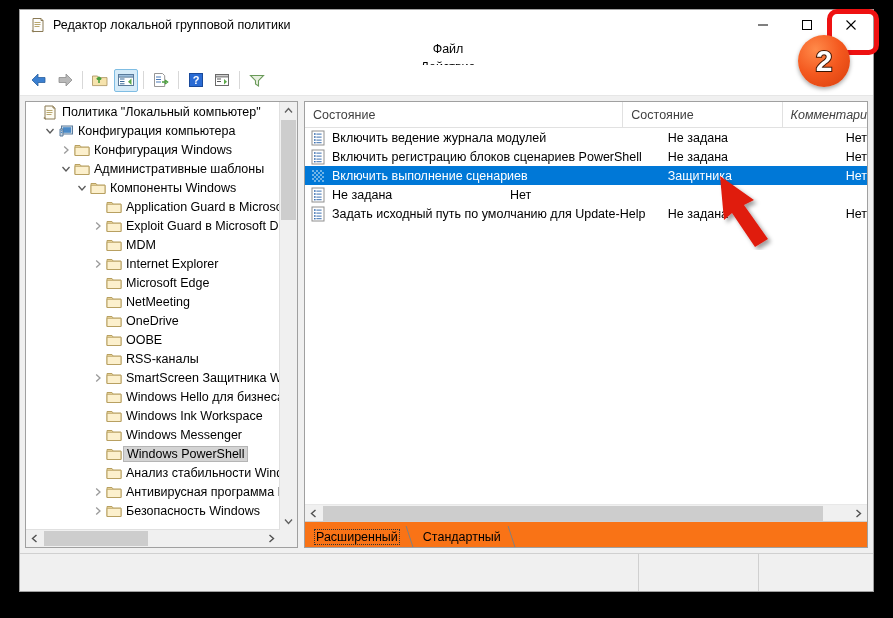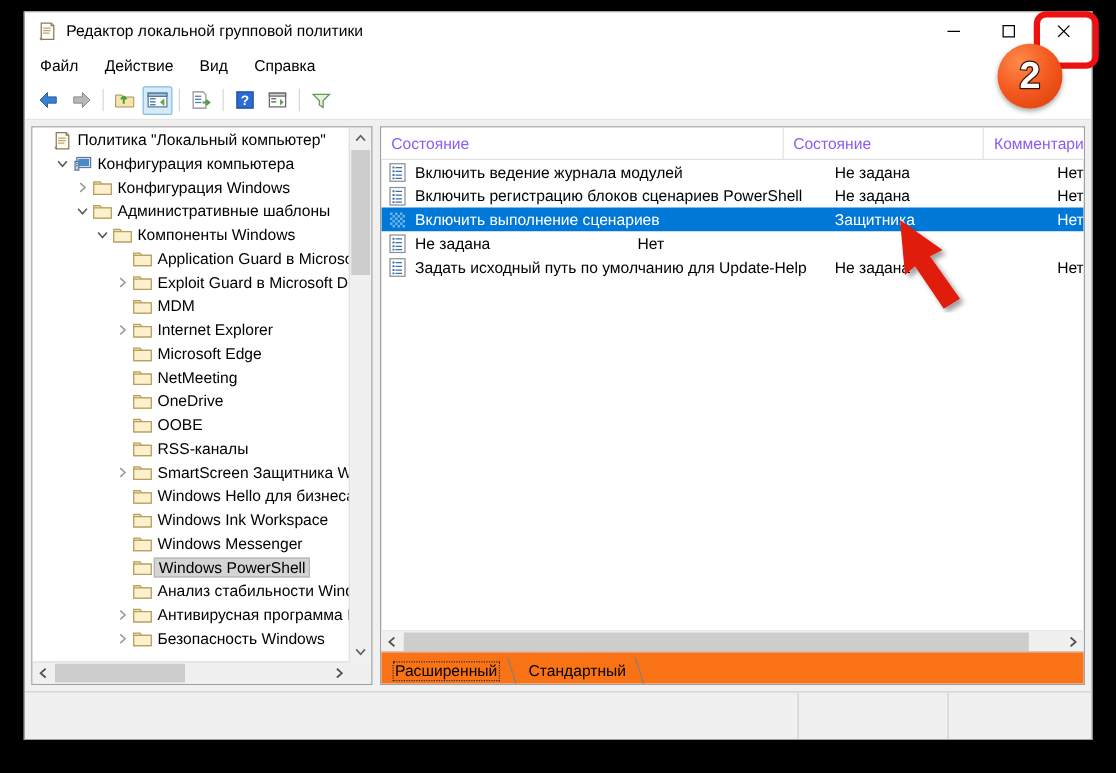--- a/index.html
+++ b/index.html
@@ -22,21 +22,21 @@
   .title-icon{width:16px;height:16px;margin-left:10px;margin-right:7px;position:relative;}
   .title-text{font-size:12.5px;color:#000;white-space:nowrap;}
   .wincontrols{position:absolute;right:0;top:0;display:flex;height:30px;}
   .wc{width:44px;height:30px;display:flex;align-items:center;justify-content:center;
       font-size:13px;color:#000;cursor:default;}
   .wc svg{display:block;}
 
   
   .menubar{
     position:absolute;left:0;top:30px;width:100%;height:25px;
-    background:#fff;display:flex;align-items:center;
+    background:#fff;display:flex;align-items:center;flex-direction:column;
   }
   .menu-item{font-size:12.5px;color:#000;padding:2px 9px;margin-left:3px;white-space:nowrap;}
 
   
   .toolbar{
     position:absolute;left:0;top:55px;width:100%;height:30px;
     background:#fff;display:flex;align-items:center;
     border-bottom:1px solid #e6e6e6;
   }
   .tb-btn{width:24px;height:23px;margin:0 1px;display:flex;align-items:center;justify-content:center;
@@ -70,25 +70,25 @@
             font-size:9px;color:#606060;}
   .sb-thumb{position:absolute;background:#cdcdcd;}
 
   
   .list-pane{
     position:absolute;left:284px;top:5px;right:5px;bottom:5px;
     background:#fff;border:1px solid #a0a0a0;box-sizing:border-box;overflow:hidden;
   }
   .lp-head{position:absolute;left:0;top:0;right:0;height:25px;background:#fff;
            border-bottom:1px solid #e1e1e1;display:flex;}
-  .col{font-size:12.5px;color:#8b5cf6;display:flex;align-items:center;padding-left:8px;
+  .col{font-size:12.5px;color:#404040;display:flex;align-items:center;padding-left:8px;
        box-sizing:border-box;border-right:1px solid #e1e1e1;}
   .col.c1{width:357px;}
   .col.c2{width:178px;}
-  .col.c3{flex:1;border-right:none;}
+  .col.c3{flex:1;border-right:none;font-style:italic;}
   .lp-body{position:absolute;left:0;top:26px;right:0;bottom:42px;overflow:hidden;}
   .lrow{height:19px;display:flex;align-items:center;font-size:12.5px;color:#000;white-space:nowrap;}
   .lrow.sel{background:#0078d7;color:#fff;}
   .licon{width:16px;height:16px;flex:0 0 16px;margin-left:5px;margin-right:6px;position:relative;}
   .lname{width:336px;overflow:hidden;}
   .lstate{width:178px;}
   .lcomment{flex:1;}
   .lp-hscroll{position:absolute;left:0;right:0;bottom:25px;height:17px;background:#f0f0f0;border-top:1px solid #e8e8e8;}
   .tabs{position:absolute;left:0;right:0;bottom:0;height:25px;background:#f97316;
         border-top:1px solid #cfcfcf;display:flex;align-items:flex-end;}

